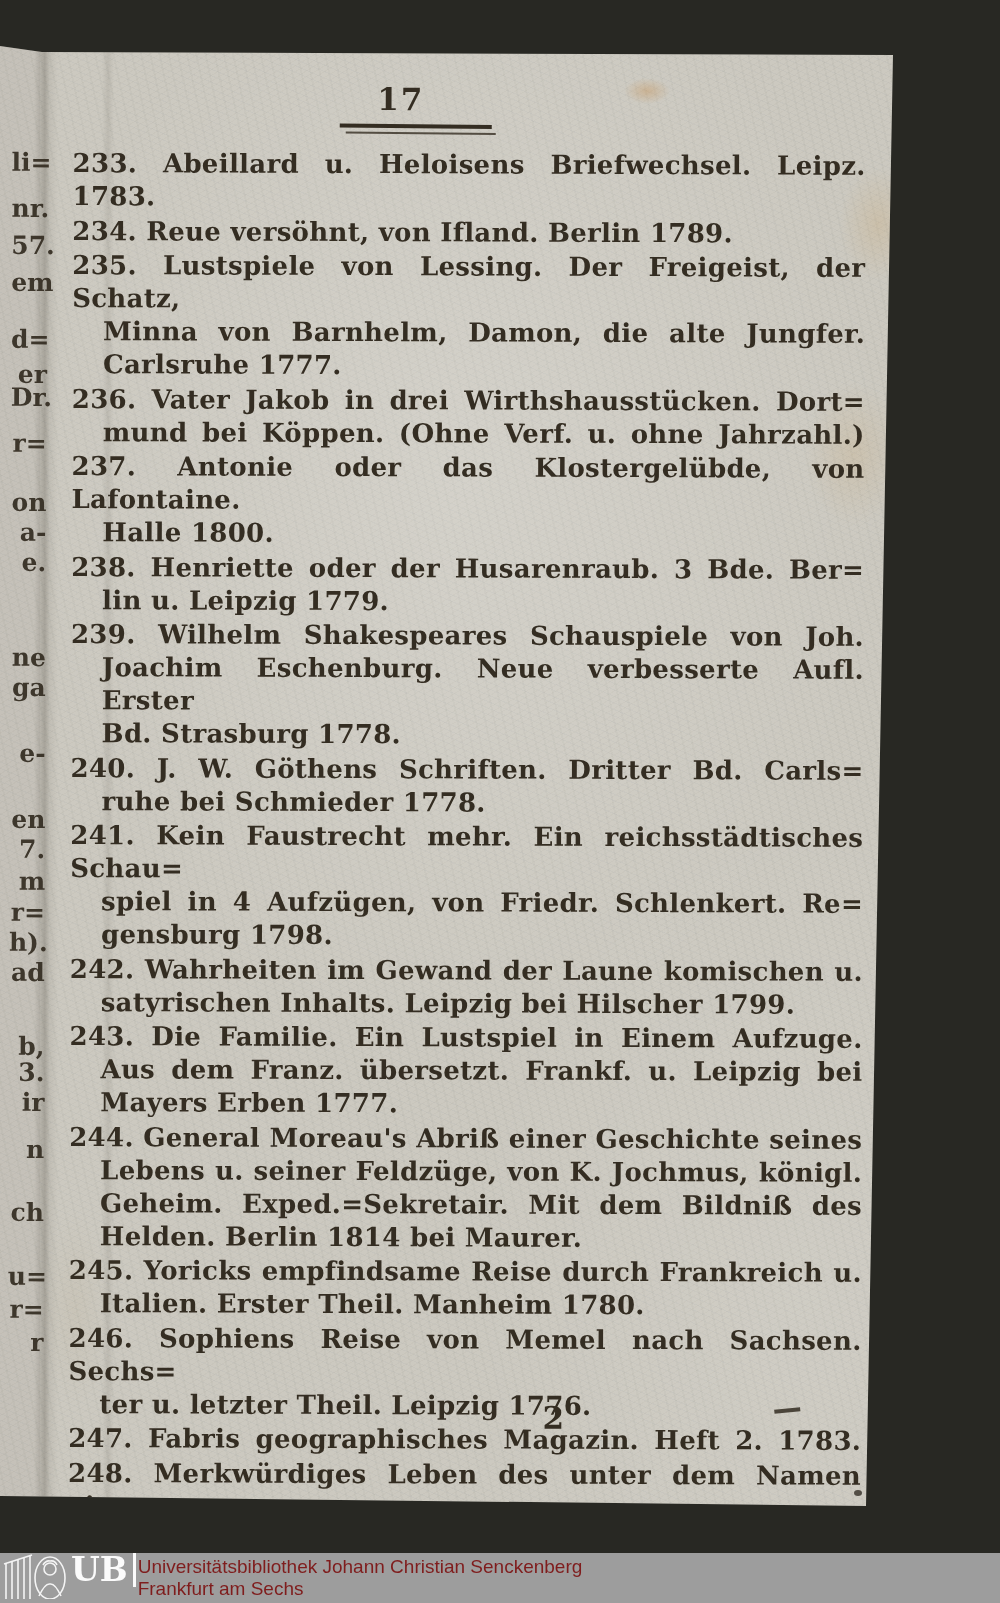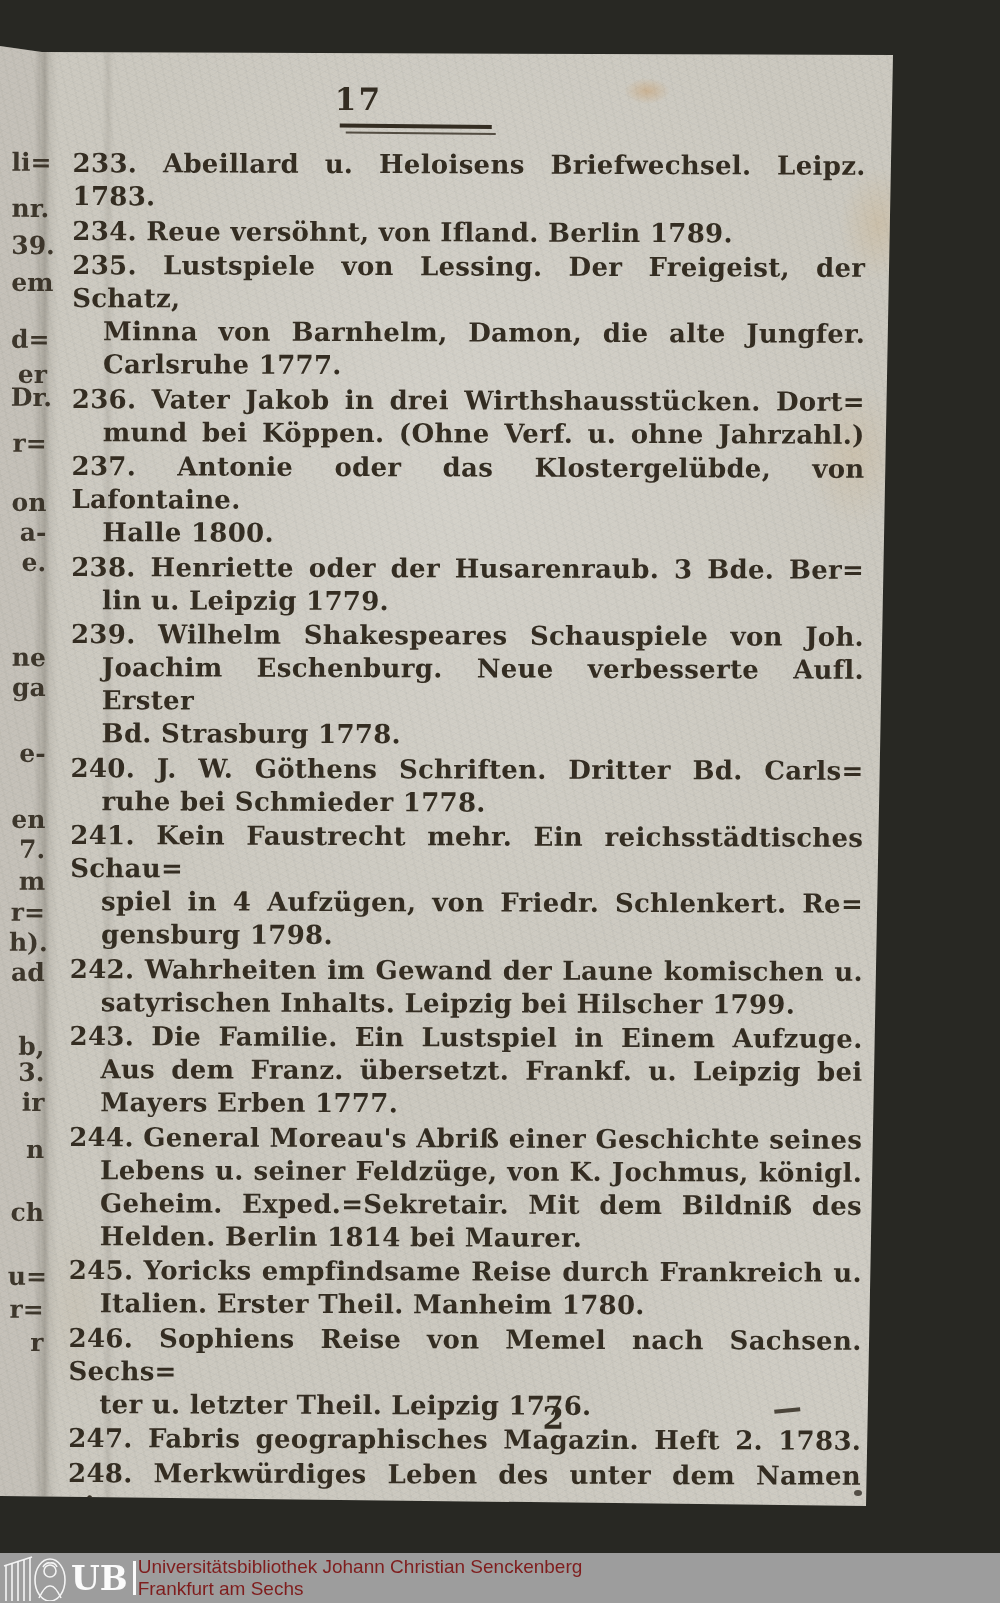--- a/index.html
+++ b/index.html
@@ -30,36 +30,36 @@
   .leftstrip{position:absolute;left:0;top:46px;width:40px;height:1452px;background:rgba(70,65,50,.05);}
   .gutter{position:absolute;left:34px;top:46px;width:24px;height:1452px;
     background:linear-gradient(to right, rgba(60,55,45,0), rgba(60,55,45,.26) 45%, rgba(60,55,45,.08) 65%, rgba(60,55,45,0));}
   .crease2{position:absolute;left:102px;top:46px;width:12px;height:1452px;
     background:linear-gradient(to right, rgba(60,55,45,0), rgba(60,55,45,.10) 50%, rgba(60,55,45,0));}
 
   
   .ink{color:#342d22;font-family:"DejaVu Serif",serif;font-weight:700;}
   .fragment{position:absolute;left:0;width:36px;text-align:right;font-size:25px;line-height:26px;opacity:.93;margin-left:12px;}
 
-  .pagenum{position:absolute;left:335px;top:80px;width:160px;font-size:31px;letter-spacing:2px;}
+  .pagenum{position:absolute;left:321px;top:80px;width:160px;text-align:center;font-size:31px;letter-spacing:2px;}
   .rule-thick{position:absolute;left:340px;top:123px;width:152px;height:4px;background:#342d22;transform:rotate(.3deg);}
   .rule-thin{position:absolute;left:346px;top:131px;width:150px;height:2px;background:rgba(52,45,34,.8);transform:rotate(.3deg);}
 
   .textblock{position:absolute;left:73px;top:147px;width:793px;font-size:26px;letter-spacing:.3px;}
   .entry{margin-bottom:1.5px;}
   .line{line-height:33px;white-space:normal;}
   .line.indent{padding-left:31px;}
   .line.just{text-align:justify;text-align-last:justify;}
 
   .sig{position:absolute;left:518px;top:1398px;width:80px;text-align:center;font-size:31px;}
   .dash{position:absolute;left:779px;top:1406px;width:26px;height:4px;background:#342d22;transform:rotate(-6deg);opacity:.85;}
 
   
   .footer{position:absolute;left:0;top:1553px;width:1000px;height:50px;background:#9d9d9d;display:flex;align-items:center;}
-  .logo{display:flex;align-items:center;height:100%;padding-left:3px;}
+  .logo{display:flex;align-items:flex-start;height:100%;padding-left:3px;}
   .ubtext{font-family:"DejaVu Serif",serif;font-weight:700;font-size:33px;color:#fbfbfb;margin-left:2px;line-height:1;}
   .ubbar{display:inline-block;width:3px;height:34px;background:#fbfbfb;margin-left:5px;}
   .footertext{margin-left:2px;font-family:"Liberation Sans","DejaVu Sans",sans-serif;font-size:19px;line-height:22.5px;color:#7f1d1d;}
 </style>
 </head>
 <body>
 
 <div class="stage">
 
   <div class="paper">
@@ -69,21 +69,21 @@
     <div class="stain s4"></div>
     <div class="stain speck"></div>
     <div class="leftstrip"></div>
     <div class="gutter"></div>
     <div class="crease2"></div>
 
     <div class="tilt">
       <div class="fragments">
           <div class="fragment ink" style="top: 150px;">li=</div>
           <div class="fragment ink" style="top: 196px;">nr.</div>
-          <div class="fragment ink" style="top: 233px;">39.</div>
+          <div class="fragment ink" style="top: 233px;">57.</div>
           <div class="fragment ink" style="top: 270px;">em</div>
           <div class="fragment ink" style="top: 327px;">d=</div>
           <div class="fragment ink" style="top: 362px;">er</div>
           <div class="fragment ink" style="top: 385px;">Dr.</div>
           <div class="fragment ink" style="top: 431px;">r=</div>
           <div class="fragment ink" style="top: 490px;">on</div>
           <div class="fragment ink" style="top: 520px;">a-</div>
           <div class="fragment ink" style="top: 550px;">e.</div>
           <div class="fragment ink" style="top: 645px;">ne</div>
           <div class="fragment ink" style="top: 675px;">ga</div>

